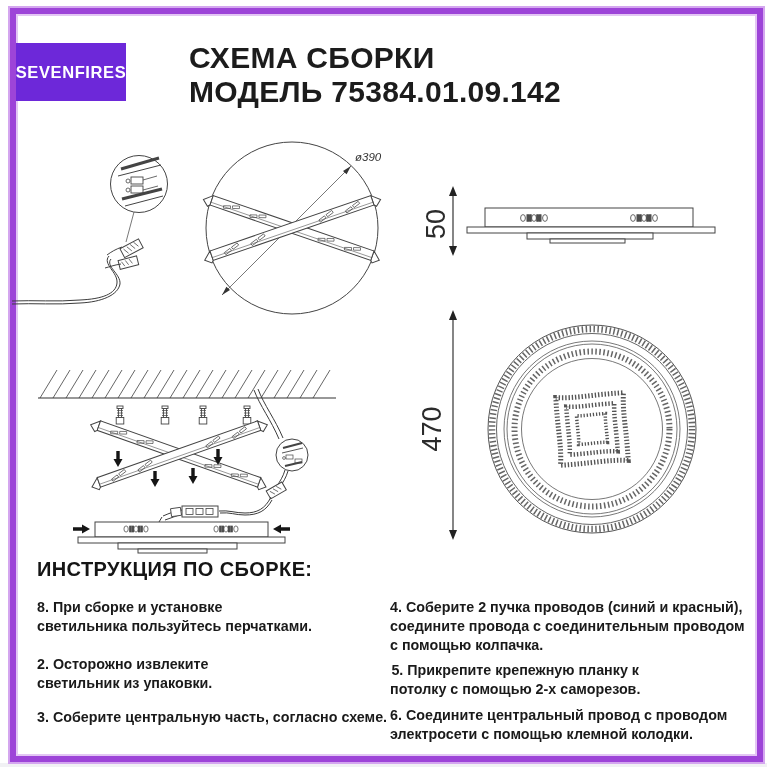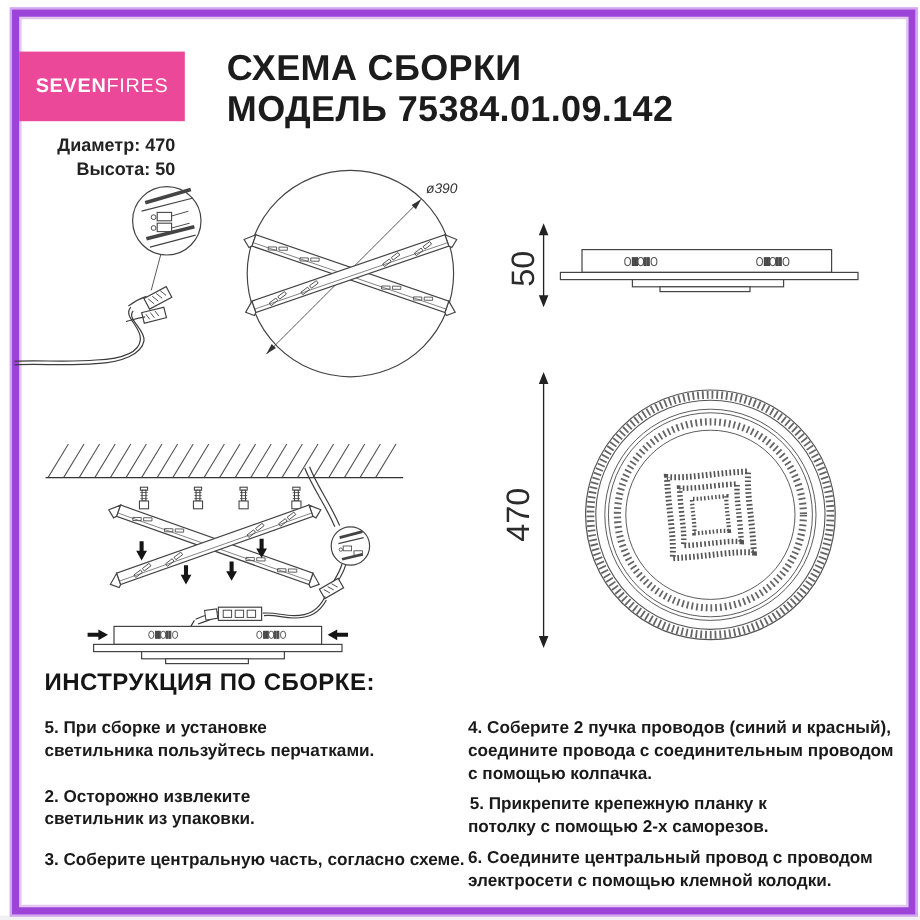--- a/index.html
+++ b/index.html
@@ -3,25 +3,25 @@
 <meta charset="utf-8">
 <style>
   html,body{margin:0;padding:0;background:#fff;}
   #canvas{position:relative;width:767px;height:767px;background:#fff;overflow:hidden;
           font-family:"Liberation Sans",sans-serif;color:#1b1b1b;}
   .frame{position:absolute;left:10px;top:8px;right:4px;bottom:5px;
          border:6px solid #9d44d8;
          box-shadow:0 0 0 2px #d4a6ef, inset 0 0 0 2px #e3c6f4;
          pointer-events:none;}
   .edge-strip{position:absolute;left:0;right:0;bottom:0;height:4px;background:#f1f1f4;}
-  .logo{position:absolute;left:16px;top:43px;width:138px;height:58px;background:#ec4899;
+  .logo{position:absolute;left:16px;top:43px;width:110px;height:58px;background:#6d28d9;
         display:flex;align-items:center;justify-content:center;color:#fff;
         font-size:16.5px;letter-spacing:.6px;}
   .logo .b{font-weight:700;}
-  .logo .l{font-weight:400;}
+  .logo .l{font-weight:700;}
   .title{position:absolute;left:189px;top:41px;font-size:30px;font-weight:700;
          line-height:34px;letter-spacing:.3px;color:#1c1c1c;white-space:pre;}
   .dims{position:absolute;left:28px;top:112px;width:118px;text-align:right;
         font-size:15px;font-weight:700;line-height:20px;color:#222;white-space:pre;}
   .drawing{position:absolute;}
   .drawing text{font-family:"Liberation Sans",sans-serif;}
   .instr-heading{position:absolute;left:37px;top:558px;font-size:20px;font-weight:700;
                  letter-spacing:.4px;color:#151515;white-space:pre;text-align:center;}
   .step{position:absolute;font-size:14.3px;font-weight:700;line-height:19px;
         color:#1a1a1a;white-space:pre;}
@@ -35,21 +35,20 @@
   <div class="edge-strip"></div>
   <div class="frame"></div>
 
   <div class="logo">
     <span class="b">SEVEN</span>
       <span class="l">FIRES</span>
   </div>
 
   <div class="title"><span>СХЕМА СБОРКИ</span><br><span>МОДЕЛЬ 75384.01.09.142</span></div>
 
-  <div class="dims"><span>Диаметр: 470</span><br><span>Высота: 50</span></div>
 
   <svg class="drawing" style="left:10px;top:152px" width="210" height="160" viewBox="0 0 210 160">
     <defs>
       <g id="bar">
         <path d="M-85,-5 L-93,2 L-87,7 L-85,5 Z" fill="#fff" stroke="#444" stroke-width="1"></path>
         <path d="M85,-5 L93,2 L87,7 L85,5 Z" fill="#fff" stroke="#444" stroke-width="1"></path>
         <rect x="-85" y="-5" width="170" height="10" fill="#fff" stroke="#444" stroke-width="1"></rect>
         <line x1="-85" y1="2" x2="85" y2="2" stroke="#444" stroke-width="0.5"></line>
         <g transform="translate(-64,0) rotate(-18)">
             <rect x="-8" y="-1.3" width="7" height="2.6" fill="none" stroke="#444" stroke-width="0.7"></rect>
@@ -231,21 +230,21 @@
     </g>
     <g transform="translate(172,126) rotate(6)" fill="none" stroke="#555">
       <path d="M39.3,27.5 C19.8,28.3 3,34.5 -27.5,39.3 C-28.3,19.8 -34.5,3 -39.3,-27.5 C-19.8,-28.3 -3,-34.5 27.5,-39.3 C28.3,-19.8 34.5,-3 39.3,27.5 Z" stroke-width="5" stroke-dasharray="1.4 1.9"></path>
       <path d="M27.9,19.5 C14.1,20.1 2.1,24.5 -19.5,27.9 C-20.1,14.1 -24.5,2.1 -27.9,-19.5 C-14.1,-20.1 -2.1,-24.5 19.5,-27.9 C20.1,-14.1 24.5,-2.1 27.9,19.5 Z" stroke-width="4.5" stroke-dasharray="1.4 1.9"></path>
       <path d="M16.8,11.7 C8.5,12.1 1.3,14.7 -11.7,16.8 C-12.1,8.5 -14.7,1.3 -16.8,-11.7 C-8.5,-12.1 -1.3,-14.7 11.7,-16.8 C12.1,-8.5 14.7,-1.3 16.8,11.7 Z" stroke-width="3.5" stroke-dasharray="1.3 1.8"></path>
     </g>
   </svg>
 
   <div class="instr-heading">ИНСТРУКЦИЯ ПО СБОРКЕ:</div>
 
-  <div class="step s1">5. При сборке и установке
+  <div class="step s1">8. При сборке и установке
 светильника пользуйтесь перчатками.</div>
   <div class="step s2">2. Осторожно извлеките
 светильник из упаковки.</div>
   <div class="step s3">3. Соберите центральную часть, согласно схеме.</div>
   <div class="step s4">4. Соберите 2 пучка проводов (синий и красный),
 соедините провода с соединительным проводом
 с помощью колпачка.</div>
   <div class="step s5">5. Прикрепите крепежную планку к
 потолку с помощью 2-х саморезов.</div>
   <div class="step s6">6. Соедините центральный провод с проводом

